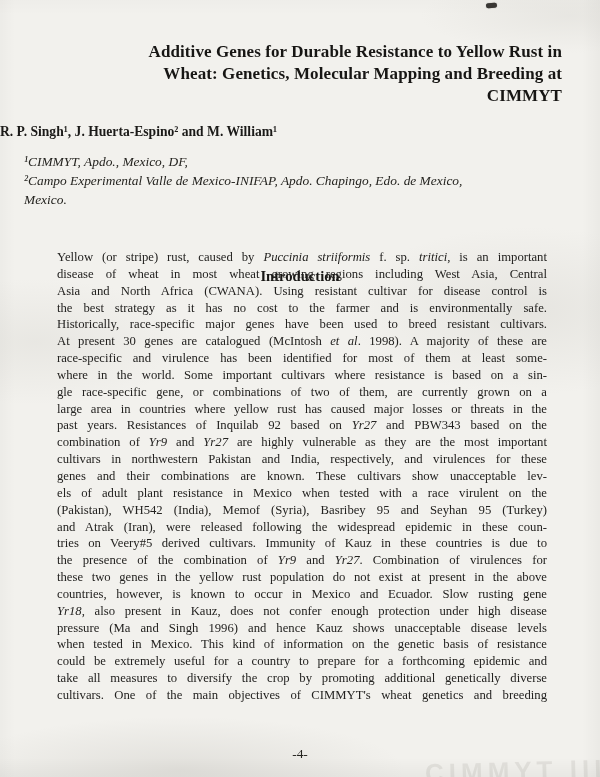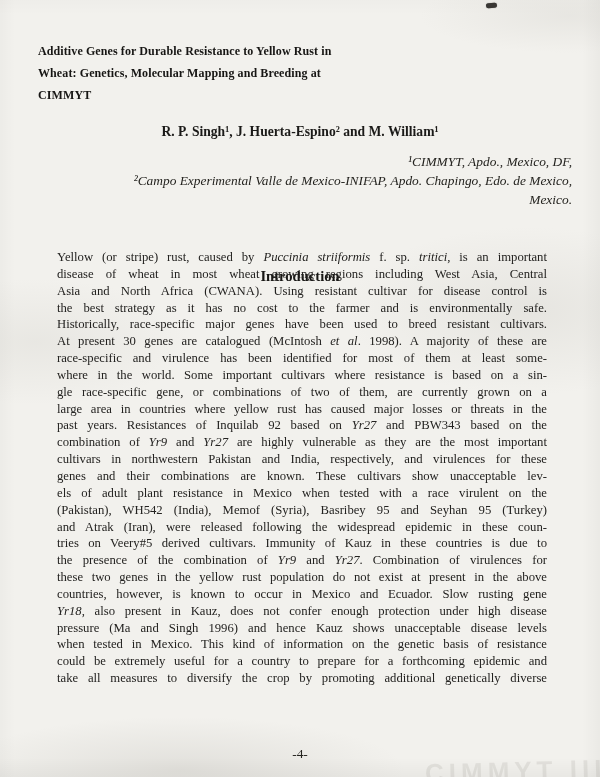--- a/index.html
+++ b/index.html
@@ -15,39 +15,38 @@
       radial-gradient(ellipse 300px 70px at 30% 99%, rgba(165,162,155,0.22), transparent 75%),
       radial-gradient(ellipse 200px 50px at 95% 2%, rgba(200,198,192,0.25), transparent 75%),
       linear-gradient(to right, rgba(0,0,0,0.025), transparent 2.5%, transparent 97%, rgba(0,0,0,0.03)),
       linear-gradient(to bottom, rgba(0,0,0,0.015), transparent 2%, transparent 97.5%, rgba(0,0,0,0.04));
     font-family: "Liberation Serif", "DejaVu Serif", serif;
     color: #232220;
   }
   .title {
     position: absolute;
     top: 41px; left: 38px; right: 38px;
-    text-align: left;
+    text-align: right;
     font-weight: bold;
-    font-size: 12px;
+    font-size: 17px;
     line-height: 21.8px;
     color: #171614;
     letter-spacing: 0.1px;
   }
   .authors {
     position: absolute;
     top: 124px; left: 0; right: 0;
-    text-align: center;
     font-weight: bold;
     font-size: 13.6px;
     color: #1b1a18;
   }
   .affiliations {
     position: absolute;
     top: 152px; left: 24px; right: 28px;
-    text-align: right;
+    text-align: left;
     font-style: italic;
     font-size: 13.4px;
     line-height: 19px;
     color: #24231f;
   }
   .section-heading {
     position: absolute;
     top: 225px; left: 0; right: 0;
     text-align: center;
     font-weight: bold;
@@ -143,19 +142,20 @@
       <div class="body-line">and Atrak (Iran), were released following the widespread epidemic in these coun-</div>
       <div class="body-line">tries on Veery#5 derived cultivars. Immunity of Kauz in these countries is due to</div>
       <div class="body-line">the presence of the combination of <i>Yr9</i> and <i>Yr27</i>. Combination of virulences for</div>
       <div class="body-line">these two genes in the yellow rust population do not exist at present in the above</div>
       <div class="body-line">countries, however, is known to occur in Mexico and Ecuador. Slow rusting gene</div>
       <div class="body-line"><i>Yr18</i>, also present in Kauz, does not confer enough protection under high disease</div>
       <div class="body-line">pressure (Ma and Singh 1996) and hence Kauz shows unacceptable disease levels</div>
       <div class="body-line">when tested in Mexico. This kind of information on the genetic basis of resistance</div>
       <div class="body-line">could be extremely useful for a country to prepare for a forthcoming epidemic and</div>
       <div class="body-line">take all measures to diversify the crop by promoting additional genetically diverse</div>
+      <div class="body-line">cultivars. One of the main objectives of CIMMYT's wheat genetics and breeding</div>
     </div>
 
   <div class="page-number">-4-</div>
 
   <div class="watermark">CIMMYT III</div>
 
 </div>
 
 </body></html>

